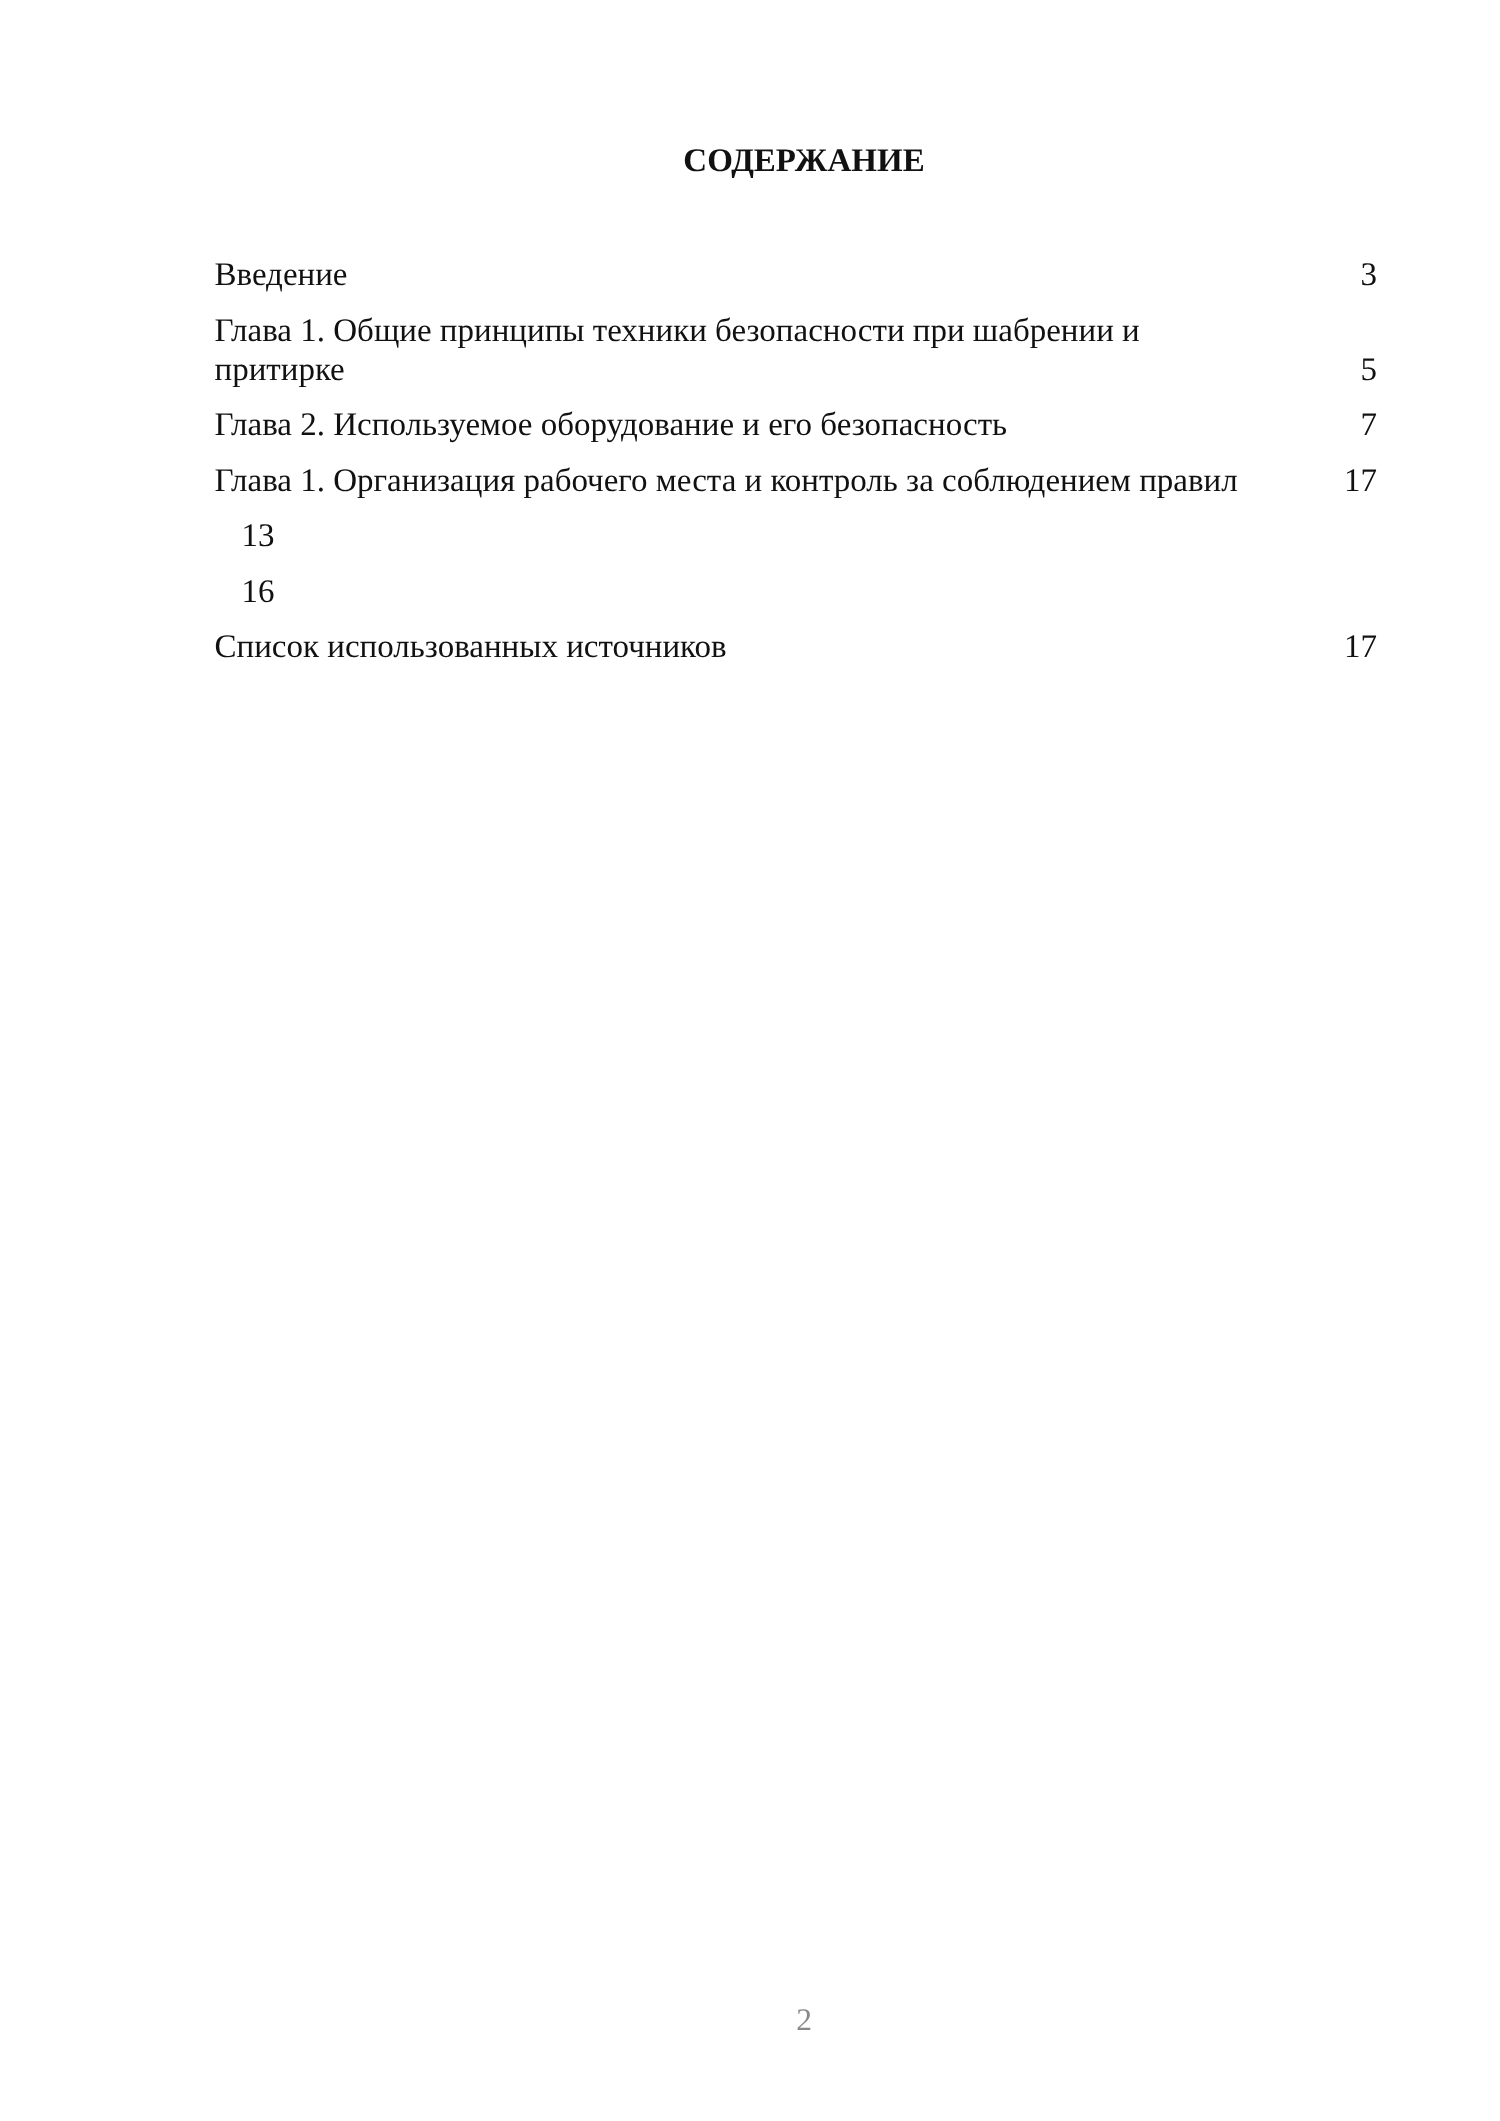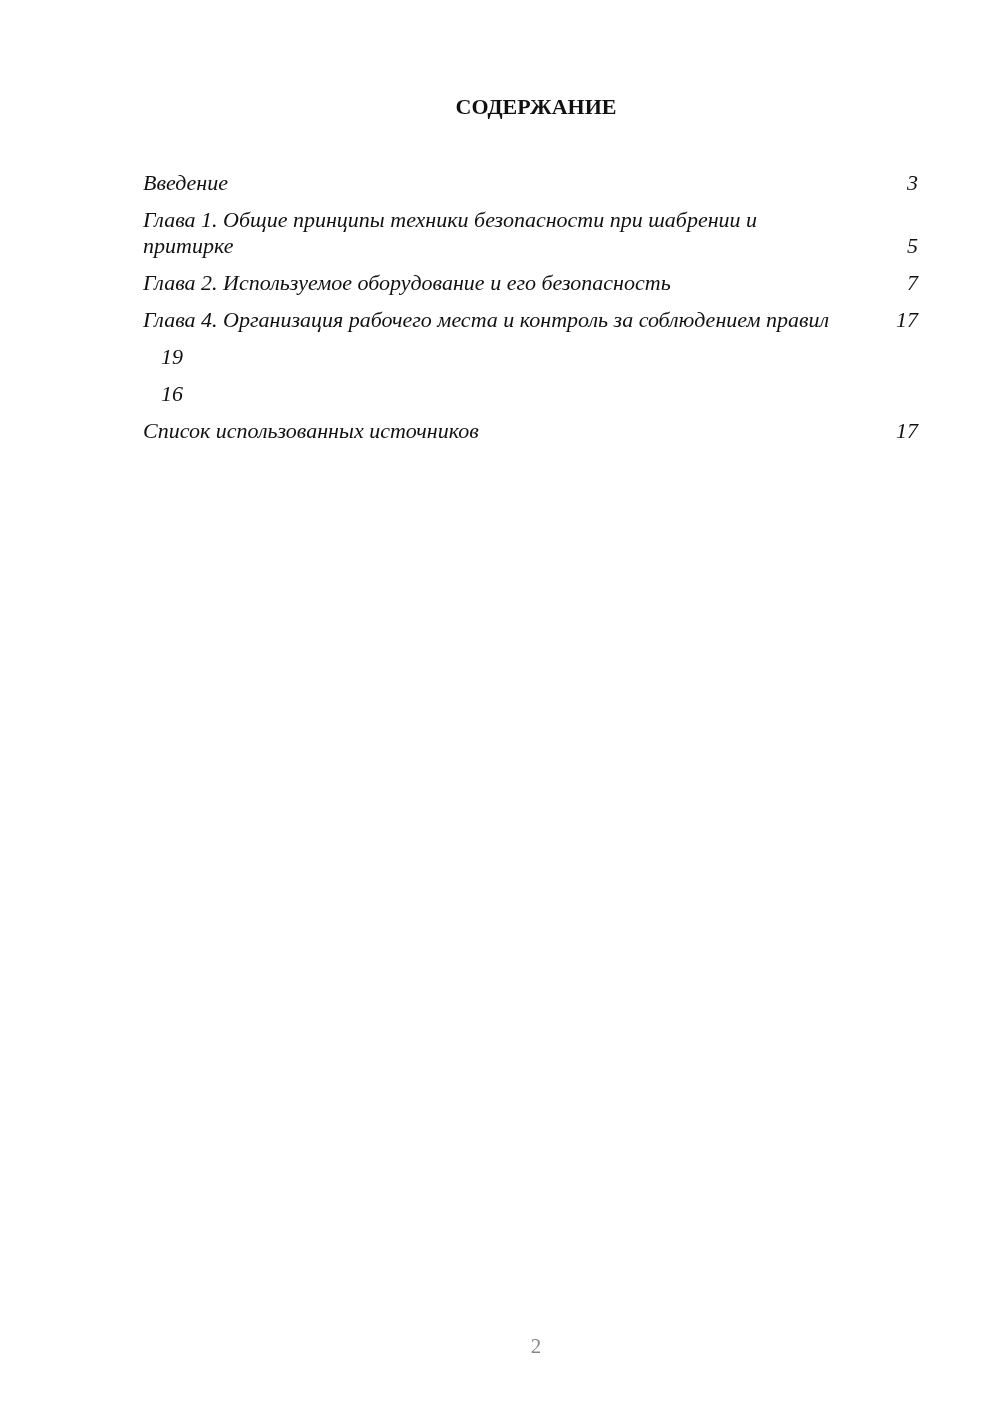--- a/index.html
+++ b/index.html
@@ -23,21 +23,20 @@
       text-align: center;
       font-size: 22px;
       font-weight: bold;
       letter-spacing: 0px;
     }
     .toc {
       position: absolute;
       top: 170px;
       left: 143px;
       width: 775px;
-      font-style: italic;
     }
     .toc-row {
       display: flex;
       justify-content: space-between;
       align-items: flex-end;
       font-size: 22px;
       line-height: 26px;
       margin-bottom: 11px;
     }
     .toc-text {
@@ -69,25 +68,25 @@
   </div>
   <div class="toc-row">
     <span class="toc-text">Глава 1. Общие принципы техники безопасности при шабрении и притирке</span>
     <span class="toc-page">5</span>
   </div>
   <div class="toc-row">
     <span class="toc-text">Глава 2. Используемое оборудование и его безопасность</span>
     <span class="toc-page">7</span>
   </div>
   <div class="toc-row">
-    <span class="toc-text">Глава 4. Организация рабочего места и контроль за соблюдением правил</span>
+    <span class="toc-text">Глава 1. Организация рабочего места и контроль за соблюдением правил</span>
     <span class="toc-page">17</span>
   </div>
   <div class="toc-row">
-    <span class="toc-page">19</span>
+    <span class="toc-page">13</span>
   </div>
   <div class="toc-row">
     <span class="toc-page">16</span>
   </div>
   <div class="toc-row">
     <span class="toc-text">Список использованных источников</span>
     <span class="toc-page">17</span>
   </div>
 </div>
 

